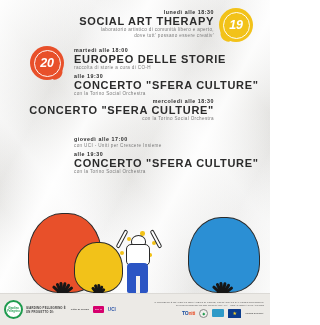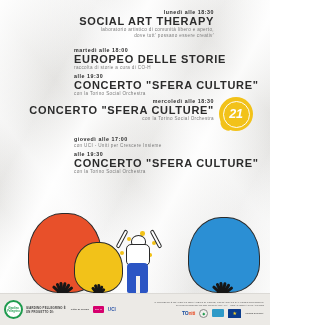--- a/index.html
+++ b/index.html
@@ -188,44 +188,50 @@
 <body>
 
 <div class="poster">
   <div class="paper-tex"></div>
 
   <div class="content">
 
 
     <div class="events" id="events-container">
         <div class="evt right">
+          <div class="badge r">
+            <div class="tail" style="background: rgb(242, 194, 25);"></div>
+            <div class="bub" style="background: rgb(242, 194, 25);"></div>
+            <div class="ring"></div>
+            <div class="num">19</div>
+          </div>
           <div class="evt-rows">
             <div class="when">lunedì alle 18:30</div>
             <div class="what">SOCIAL ART THERAPY</div>
             <div class="desc">laboratorio artistico di comunità libero e aperto,</div>
             <div class="desc">dove tutt' possano essere creativ'</div>
           </div>
         </div>
         <div class="evt left">
+          <div class="badge l">
+            <div class="tail" style="background: rgb(232, 80, 42);"></div>
+            <div class="bub" style="background: rgb(232, 80, 42);"></div>
+            <div class="ring"></div>
+            <div class="num">20</div>
+          </div>
           <div class="evt-rows">
             <div class="when">martedì alle 18:00</div>
             <div class="what">EUROPEO DELLE STORIE</div>
             <div class="desc">raccolta di storie a cura di CO-H</div>
             <div class="when">alle 19:30</div>
             <div class="what">CONCERTO "SFERA CULTURE"</div>
             <div class="desc">con la Torino Social Orchestra</div>
           </div>
         </div>
         <div class="evt right">
-          <div class="badge r">
-            <div class="tail" style="background: rgb(242, 194, 25);"></div>
-            <div class="bub" style="background: rgb(242, 194, 25);"></div>
-            <div class="ring"></div>
-            <div class="num">21</div>
-          </div>
           <div class="evt-rows">
             <div class="when">mercoledì alle 18:30</div>
             <div class="what">CONCERTO "SFERA CULTURE"</div>
             <div class="desc">con la Torino Social Orchestra</div>
           </div>
         </div>
         <div class="evt left">
           <div class="evt-rows">
             <div class="when">giovedì alle 17:00</div>
             <div class="desc">con UCI - Uniti per Crescere Insieme</div>

